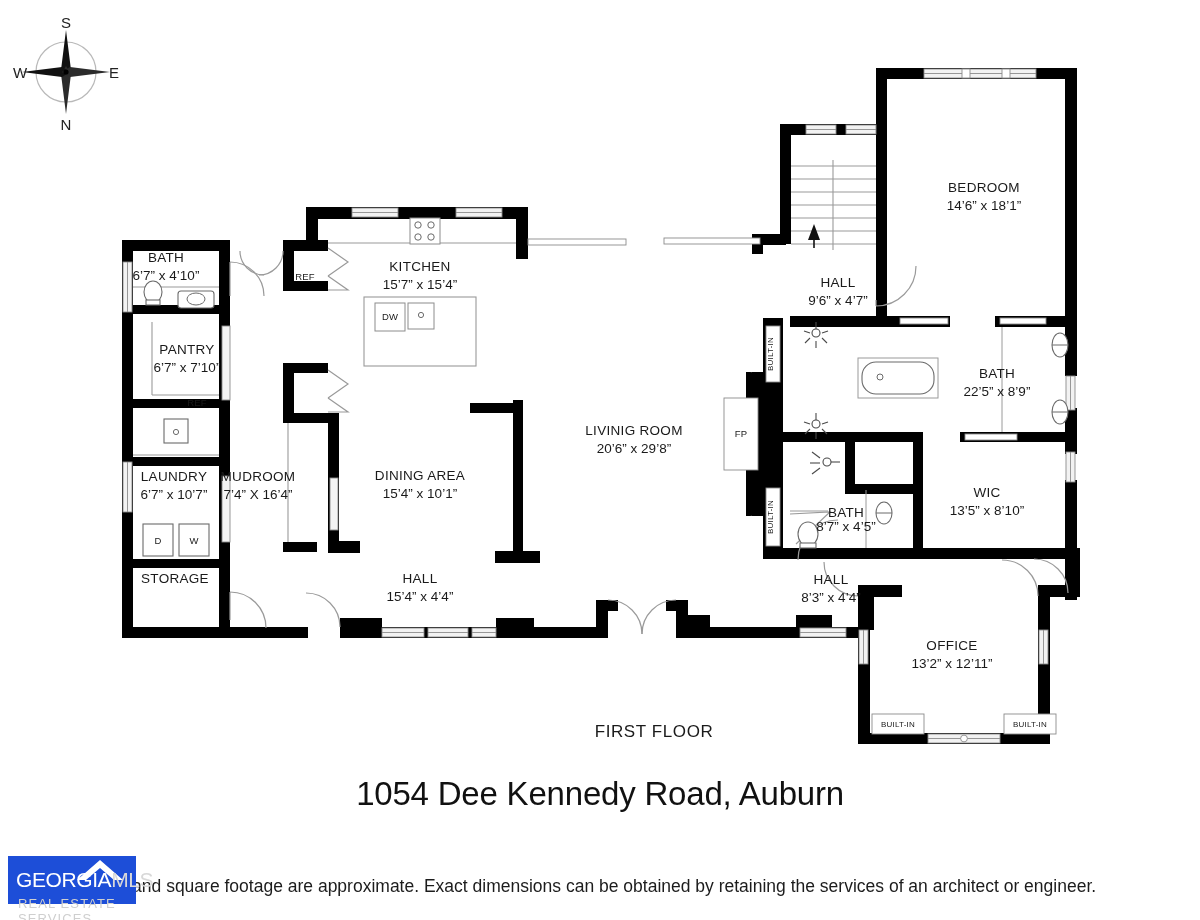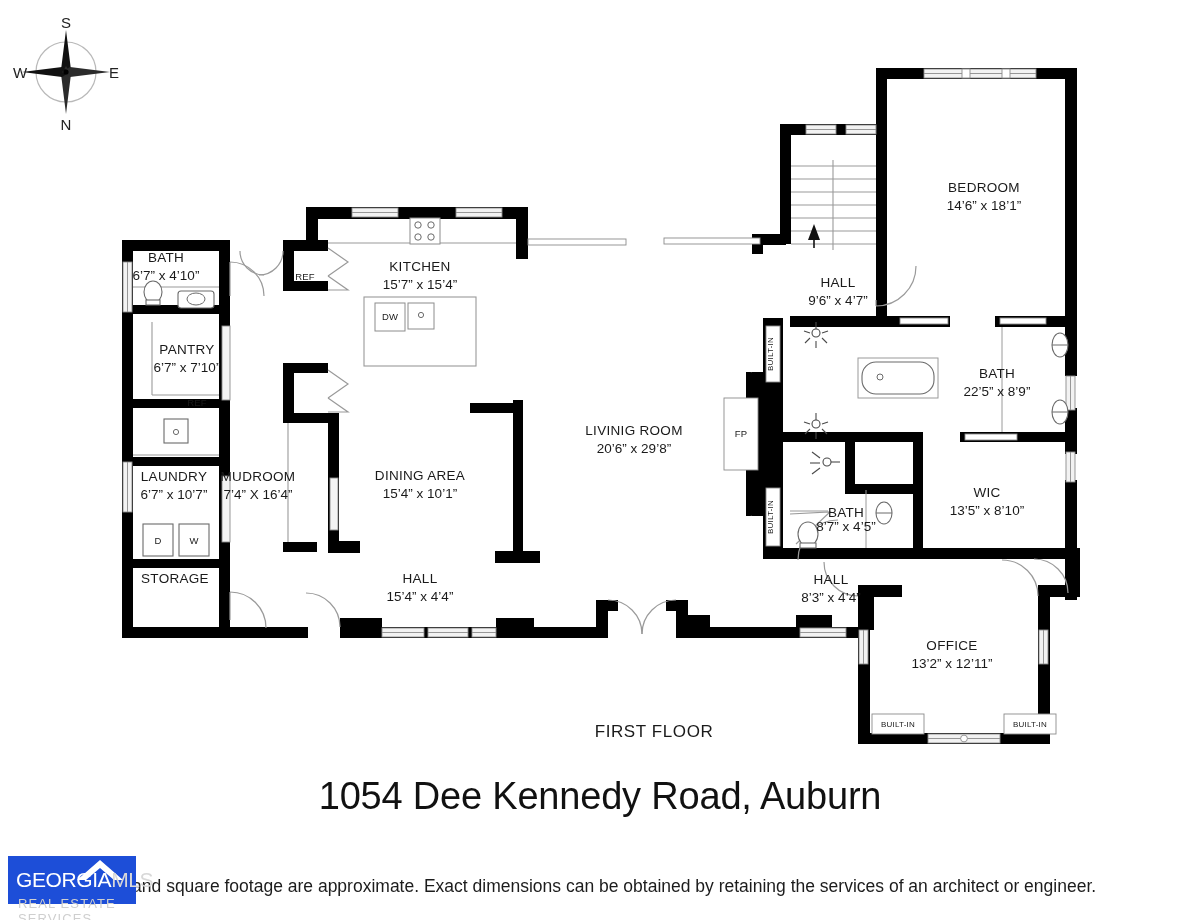--- a/index.html
+++ b/index.html
@@ -9,21 +9,21 @@
   #stage{position:absolute;left:0;top:0;width:1200px;height:920px;}
   svg{display:block;}
   .lbl{font-family:"Liberation Sans","DejaVu Sans",sans-serif;fill:#1a1a1a;text-anchor:middle;}
   .rm-name{font-size:13.5px;letter-spacing:.3px;}
   .rm-dim{font-size:13.5px;}
   .tiny{font-size:9.5px;letter-spacing:.2px;}
   .tiny2{font-size:8px;letter-spacing:.2px;}
   .floor-lbl{font-size:17px;letter-spacing:.6px;}
   .compass-lbl{font-size:15px;fill:#222;text-anchor:middle;}
   .addr{position:absolute;left:0;top:775px;width:1200px;text-align:center;
-        font-size:38px;font-weight:400;letter-spacing:-.2px;color:#111;}
+        font-size:33px;font-weight:400;letter-spacing:-.2px;color:#111;}
   .footer{position:absolute;left:0;top:876px;width:1200px;text-align:center;
           font-size:17.5px;color:#1c1c1c;white-space:nowrap;}
   .logo{position:absolute;left:8px;top:856px;width:128px;height:48px;background:#1d4ed8;
         color:#fff;}
   .logo-main{position:absolute;left:8px;top:12px;font-size:21px;letter-spacing:-.4px;}
   .logo-main b{font-weight:400;color:#ffffff;}
   .logo-main i{font-style:normal;color:#d8d8d8;}
   .logo-sub{position:absolute;left:10px;top:40px;font-size:13px;letter-spacing:1.1px;color:#cfcfcf;}
   .logo-roof{position:absolute;left:68px;top:2px;width:48px;height:24px;overflow:hidden;}
 </style>

